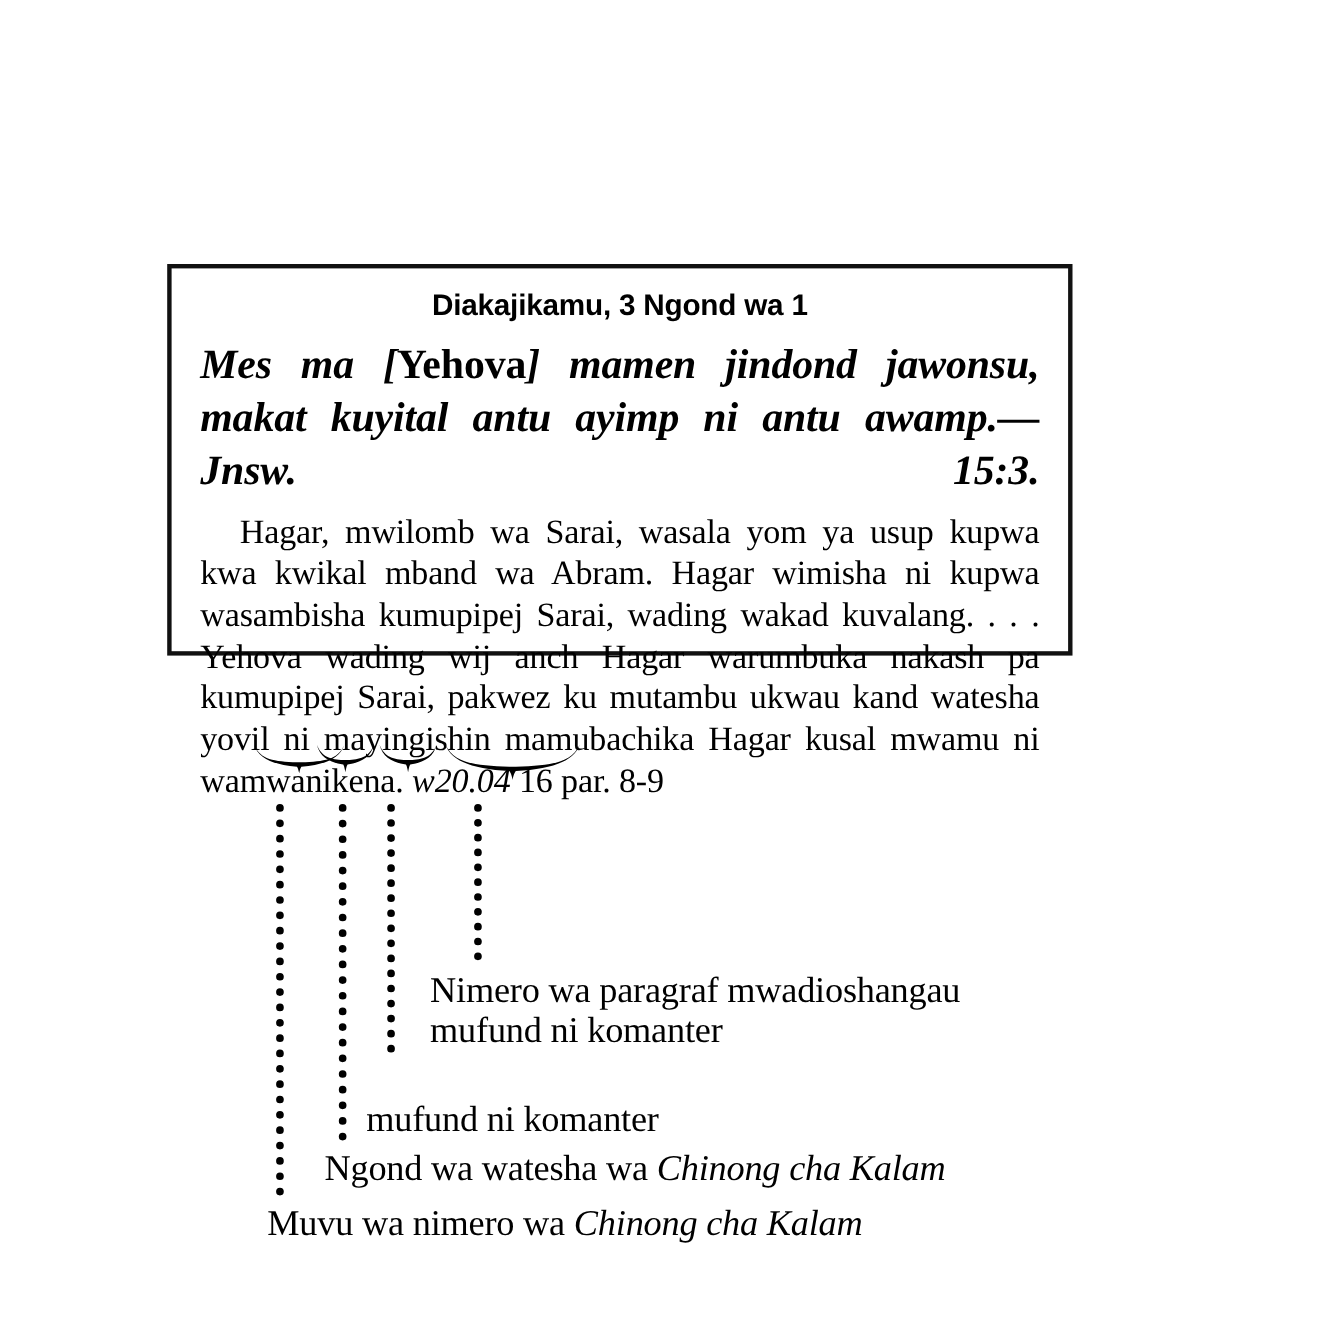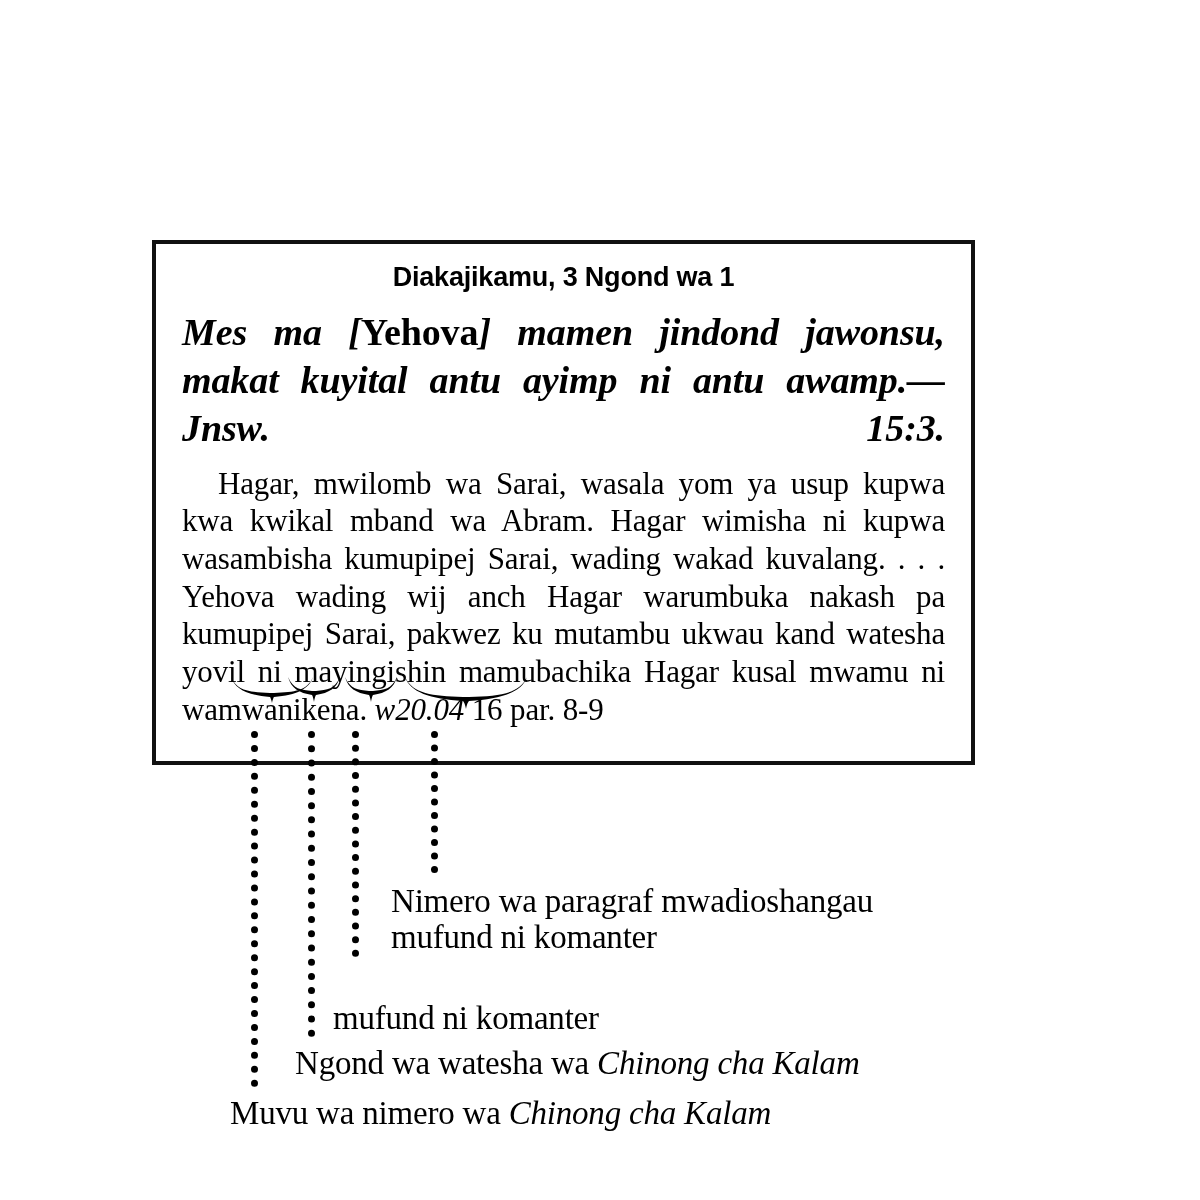--- a/index.html
+++ b/index.html
@@ -16,21 +16,21 @@
     color: #000000;
     overflow: hidden;
   }
 
   
   #excerpt-box {
     position: absolute;
     left: 152px;
     top: 240px;
     width: 823px;
-    height: 525px;
+    height: 356px;
     border: 4px solid #111111;
     box-sizing: border-box;
     background: #ffffff;
   }
   #excerpt-inner {
     padding: 18px 26px 0 26px;
   }
 
   #excerpt-title {
     font-family: "Liberation Sans", "DejaVu Sans", sans-serif;
@@ -99,21 +99,21 @@
     font-size: 33px;
     line-height: 1.08;
     white-space: pre-line;
     letter-spacing: -0.2px;
   }
   .callout .it { font-style: italic; }
 
   #callout-1 { left: 391px; top: 884px; }
   #callout-2 { left: 333px; top: 965px; }
   #callout-3 { left: 295px; top: 1046px; }
-  #callout-4 { left: 230px; top: 1096px; }
+  #callout-4 { left: 243px; top: 1096px; }
 </style>
 </head>
 <body>
 
 <div id="excerpt-box">
   <div id="excerpt-inner">
 
     <div id="excerpt-title">Diakajikamu, 3 Ngond wa 1</div>
 
     <p id="excerpt-scripture"><span>Mes ma [</span><span class="upright">Yehova</span><span>] mamen jindond jawonsu, makat kuyital antu ayimp ni antu awamp.—Jnsw. 15:3.</span></p>

